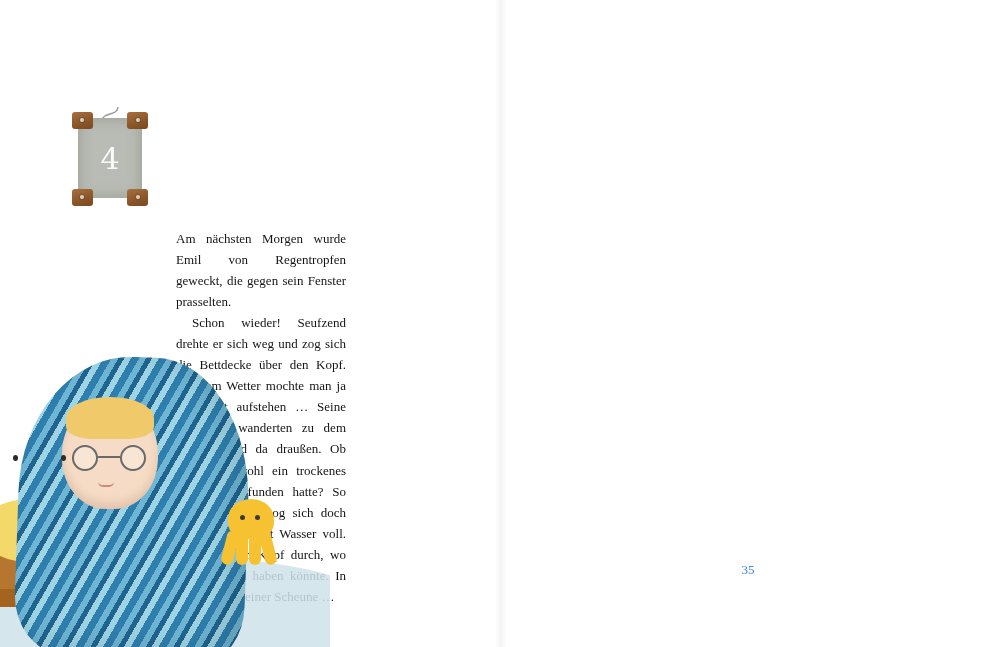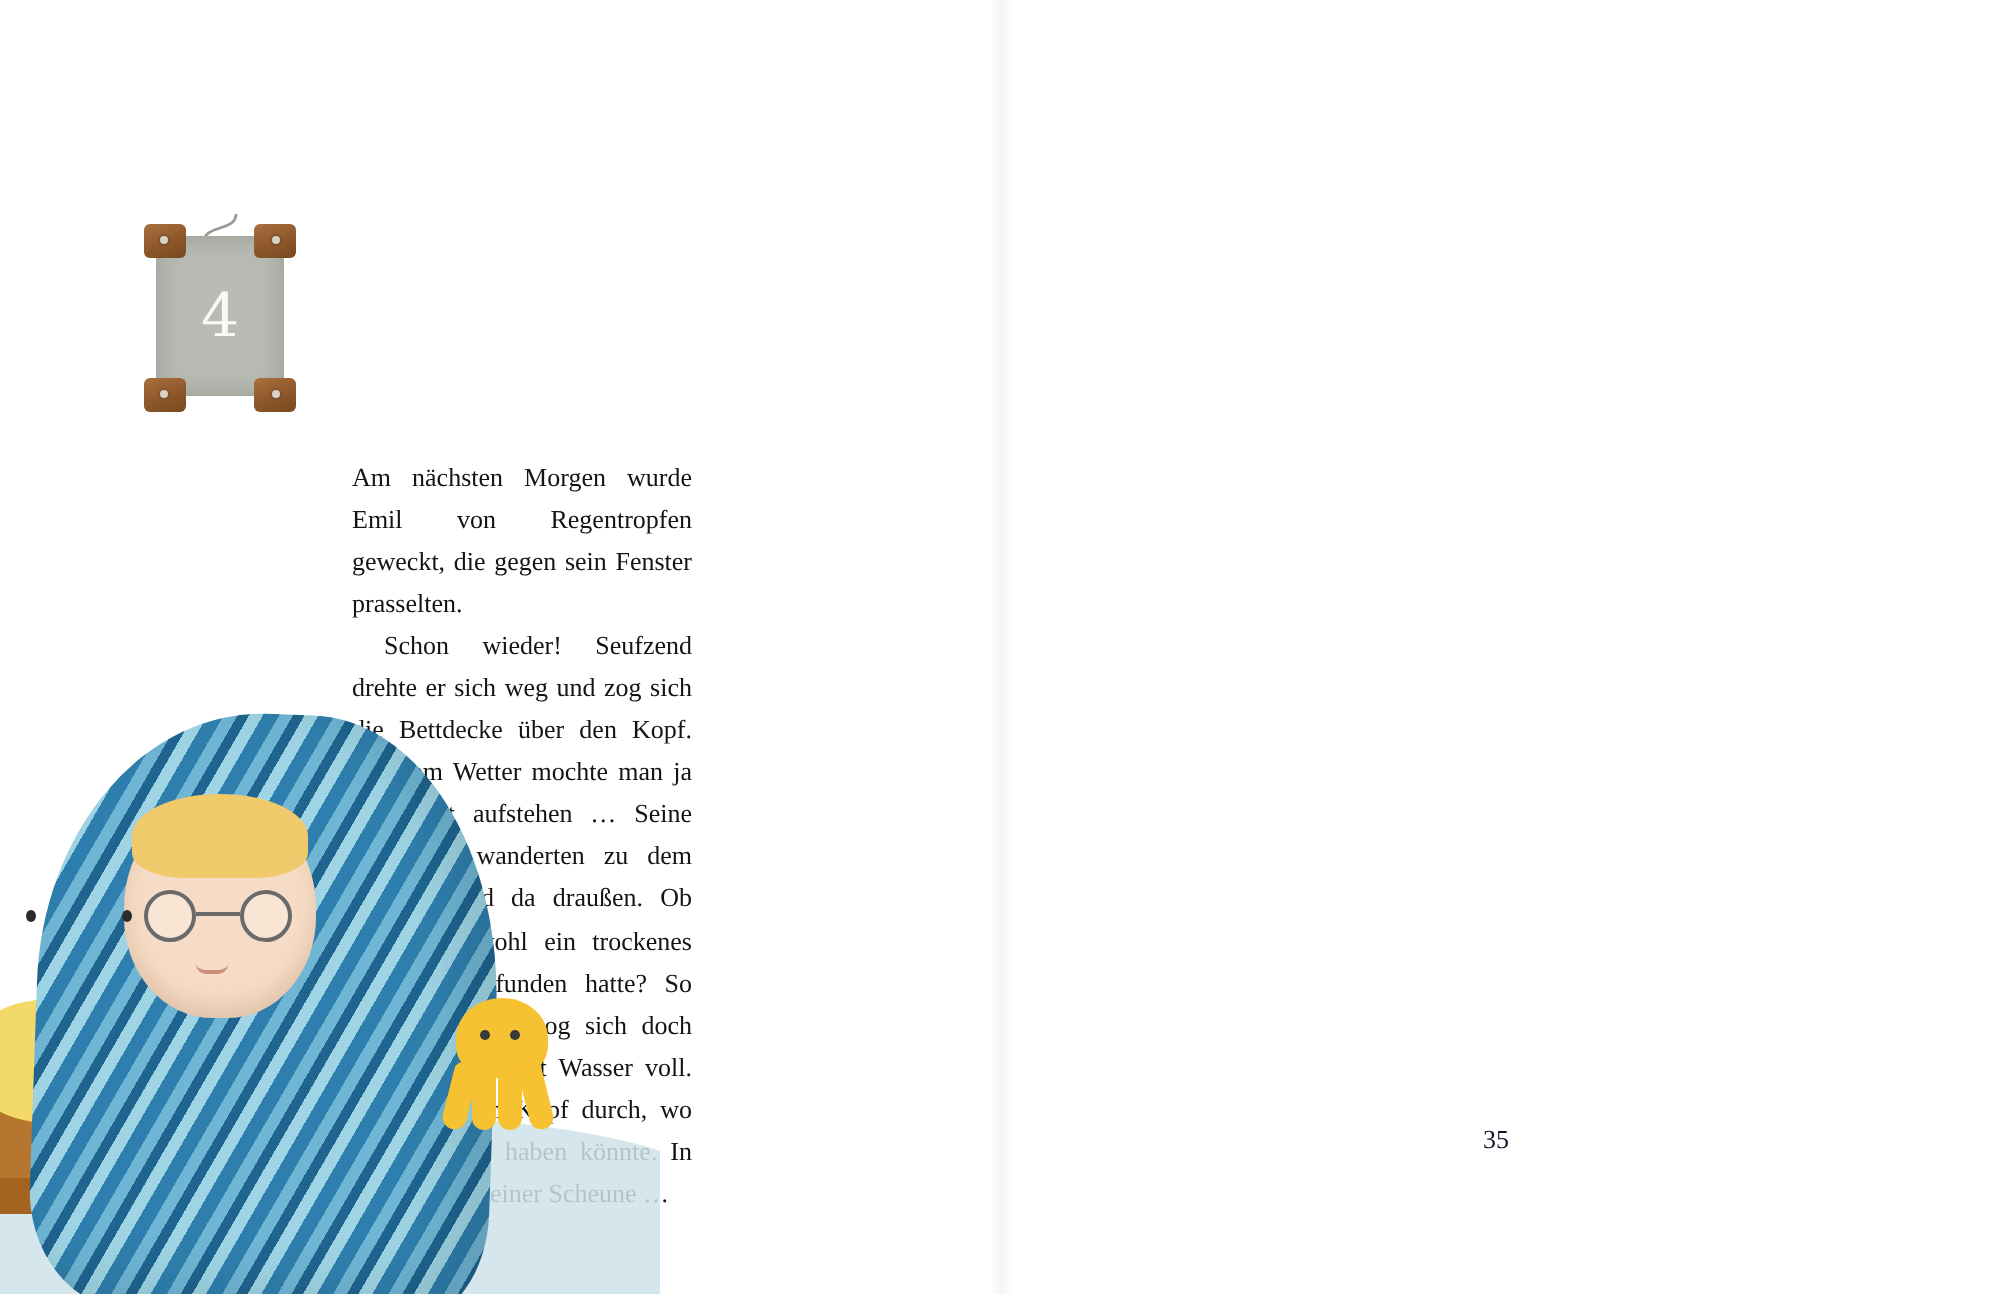--- a/index.html
+++ b/index.html
@@ -83,21 +83,21 @@
     margin-top: 78px;
   }
 
   
   .page-number {
     position: absolute;
     left: 728px; top: 562px;
     width: 40px;
     text-align: center;
     font-size: 13px;
-    color: #0f172a;
+    color: #3b82f6;
   }
 
   
   .illus {
     position: absolute;
     left: 0; bottom: 0;
     width: 330px; height: 330px;
     overflow: hidden;
   }
   .floor {

